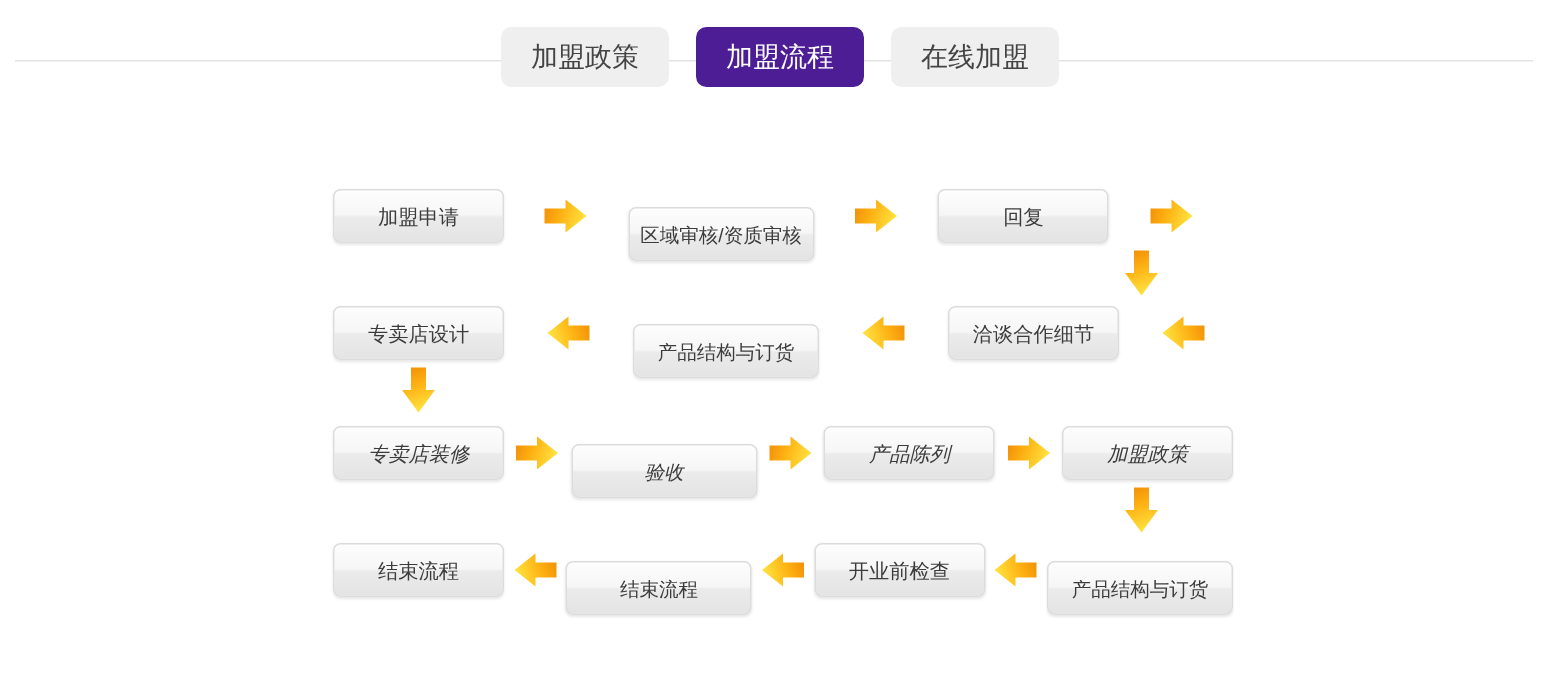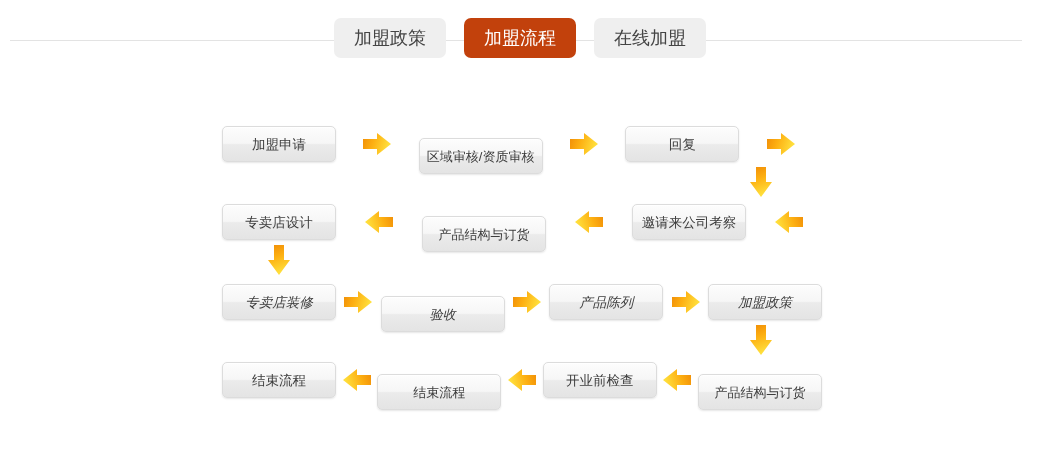--- a/index.html
+++ b/index.html
@@ -52,21 +52,21 @@
     border-radius: 7px;
     font-size: 18px;
     color: #444444;
     background: #efefef;
     cursor: pointer;
     user-select: none;
     position: relative;
     z-index: 2;
   }
   .tab.active {
-    background: #c2410c;
+    background: #4c1d95;
     color: #ffffff;
   }
 
   
   #flow {
     position: absolute;
     left: 0;
     top: 112px;
     width: 1040px;
     height: 330px;
@@ -203,21 +203,21 @@
       </span>
     </div>
     <div class="node wide">产品结构与订货</div>
     <div class="gap">
       <span class="arrow-h">
         <svg viewBox="0 0 30 26" width="30" height="26" aria-hidden="true">
           <path d="M29 8 L15 8 L15 2 L1 13 L15 24 L15 18 L29 18 Z" fill="url(#gL1)"></path>
         </svg>
       </span>
     </div>
-    <div class="node">邀请来公司考察</div>
+    <div class="node">洽谈合作细节</div>
     <div class="gap">
       <span class="arrow-h">
         <svg viewBox="0 0 30 26" width="30" height="26" aria-hidden="true">
           <path d="M29 8 L15 8 L15 2 L1 13 L15 24 L15 18 L29 18 Z" fill="url(#gL1)"></path>
         </svg>
       </span>
     </div>
   </div>
 
   <div class="flow-row" id="row2">

